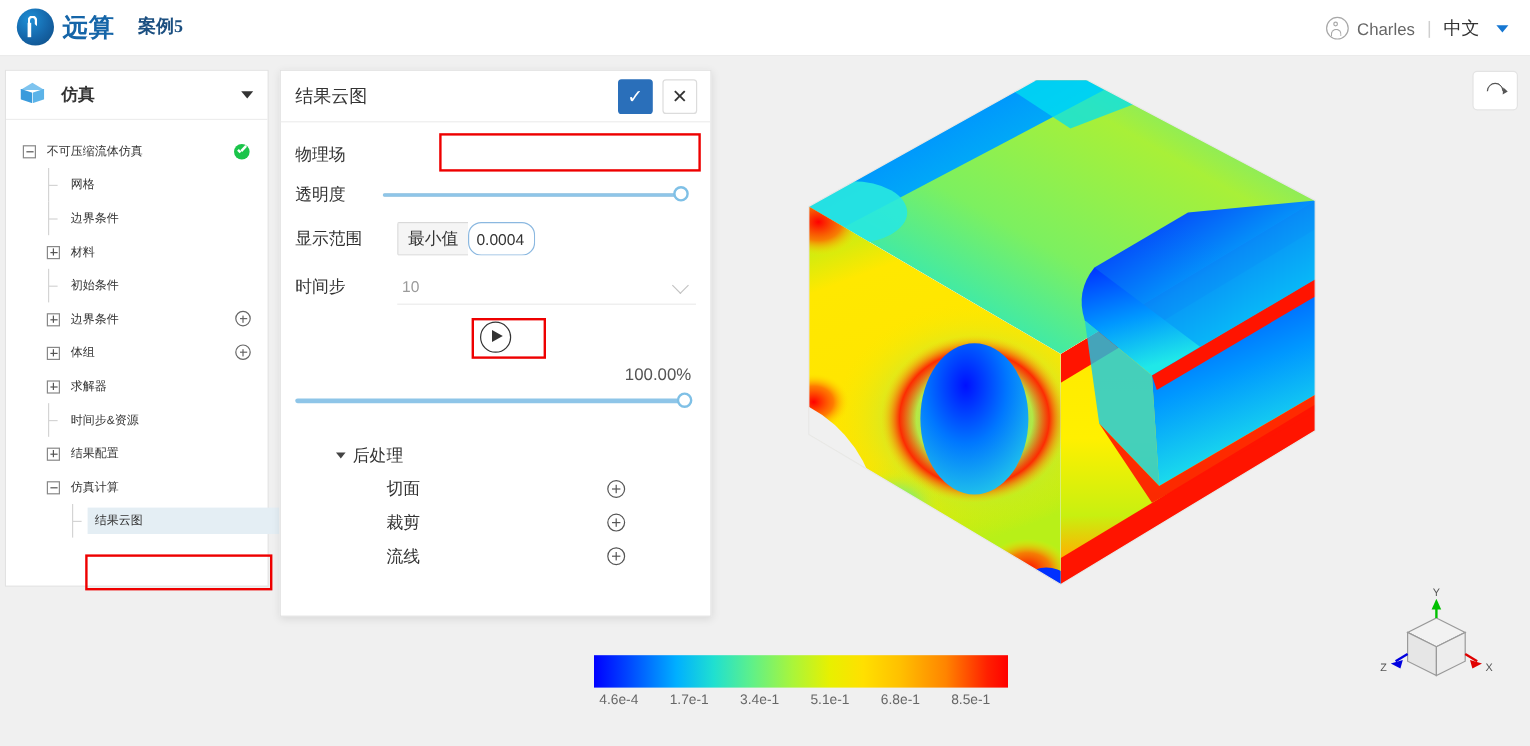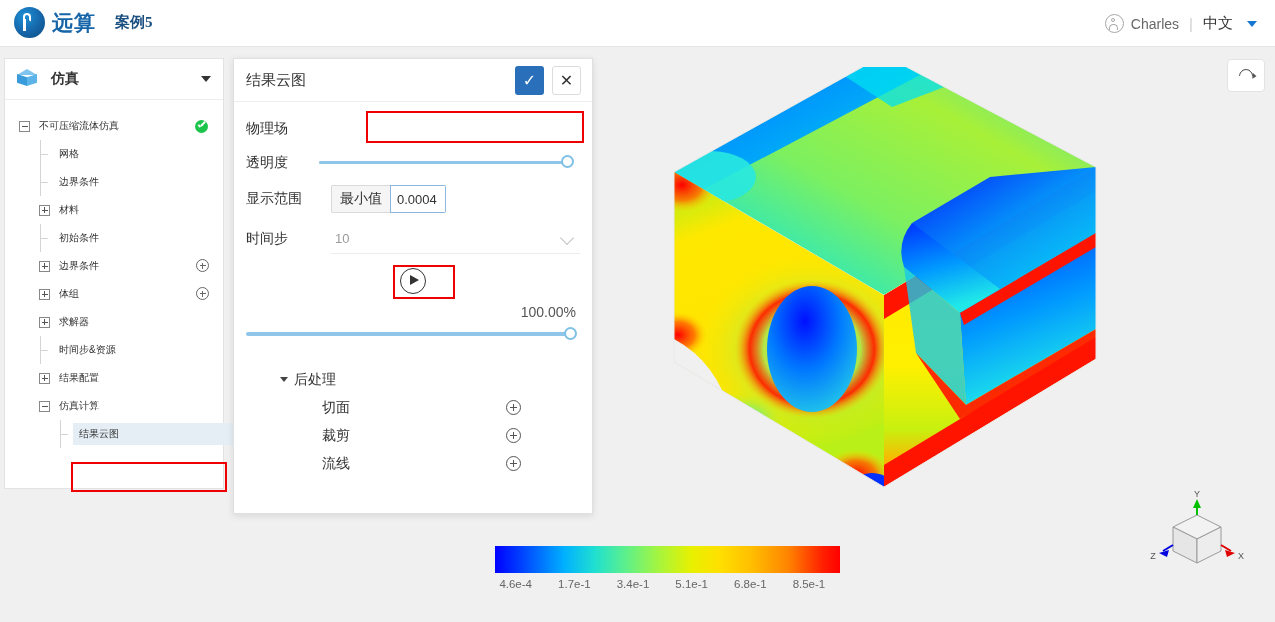--- a/index.html
+++ b/index.html
@@ -465,20 +465,21 @@
     color: #333;
     display: flex;
     align-items: center;
     padding: 0 6px;
     box-sizing: border-box;
     overflow: hidden;
     white-space: nowrap;
   }
   .mm-input.focused {
     border-color: #8bb8e0;
+    border-radius: 11px;
   }
 
   .underline-field {
     border-bottom: 1px solid #ececec;
     height: 30px;
     display: flex;
     align-items: center;
     font-size: 13px;
     color: #9b9b9b;
     position: relative;

